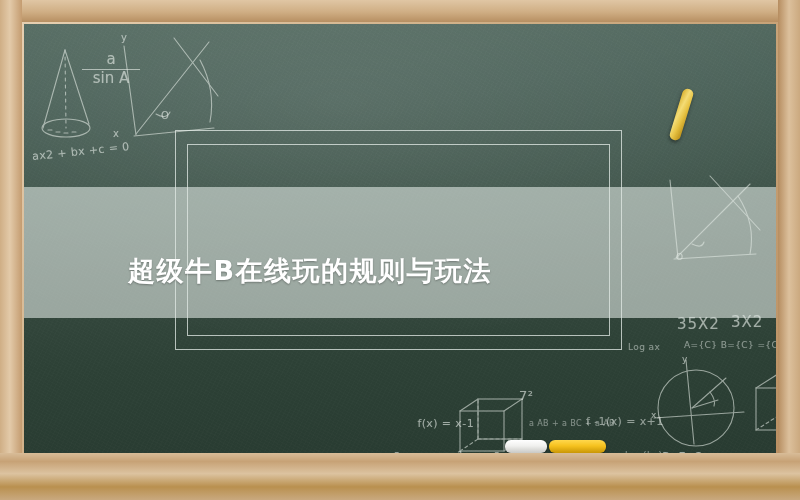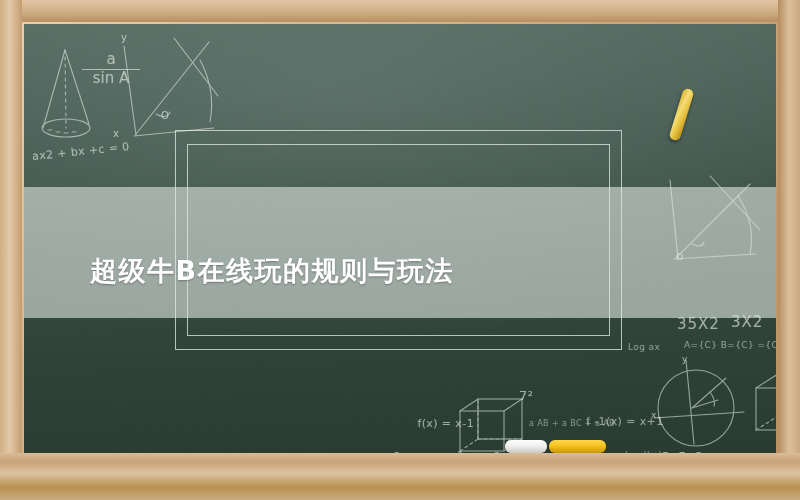--- a/index.html
+++ b/index.html
@@ -75,23 +75,23 @@
     position:absolute;left:187px;top:144px;width:421px;height:190px;
     border:1.5px solid rgba(236,242,238,.72);
   }
 
   
   .band{
     position:absolute;left:24px;top:187px;width:752px;height:131px;
     background:rgba(223,231,226,.60);
   }
   .title{
-    position:absolute;left:12px;top:187px;width:752px;height:131px;
+    position:absolute;left:24px;top:187px;width:752px;height:131px;
     display:flex;align-items:center;
-    padding-left:78px;box-sizing:border-box;
+    padding-left:104px;box-sizing:border-box;
     color:#ffffff;font-size:27px;letter-spacing:1.5px;
     font-family:"DejaVu Sans","Liberation Sans",sans-serif;
     text-shadow:0 1px 2px rgba(0,0,0,.30);
   }
 
   
   .chalk-stick-float{
     position:absolute;left:676px;top:88px;width:11px;height:53px;
     background:linear-gradient(100deg,#d8ae2a 0%,#f4dc74 35%,#e7c242 62%,#b98c14 100%);
     border-radius:5px;transform:rotate(17deg);

